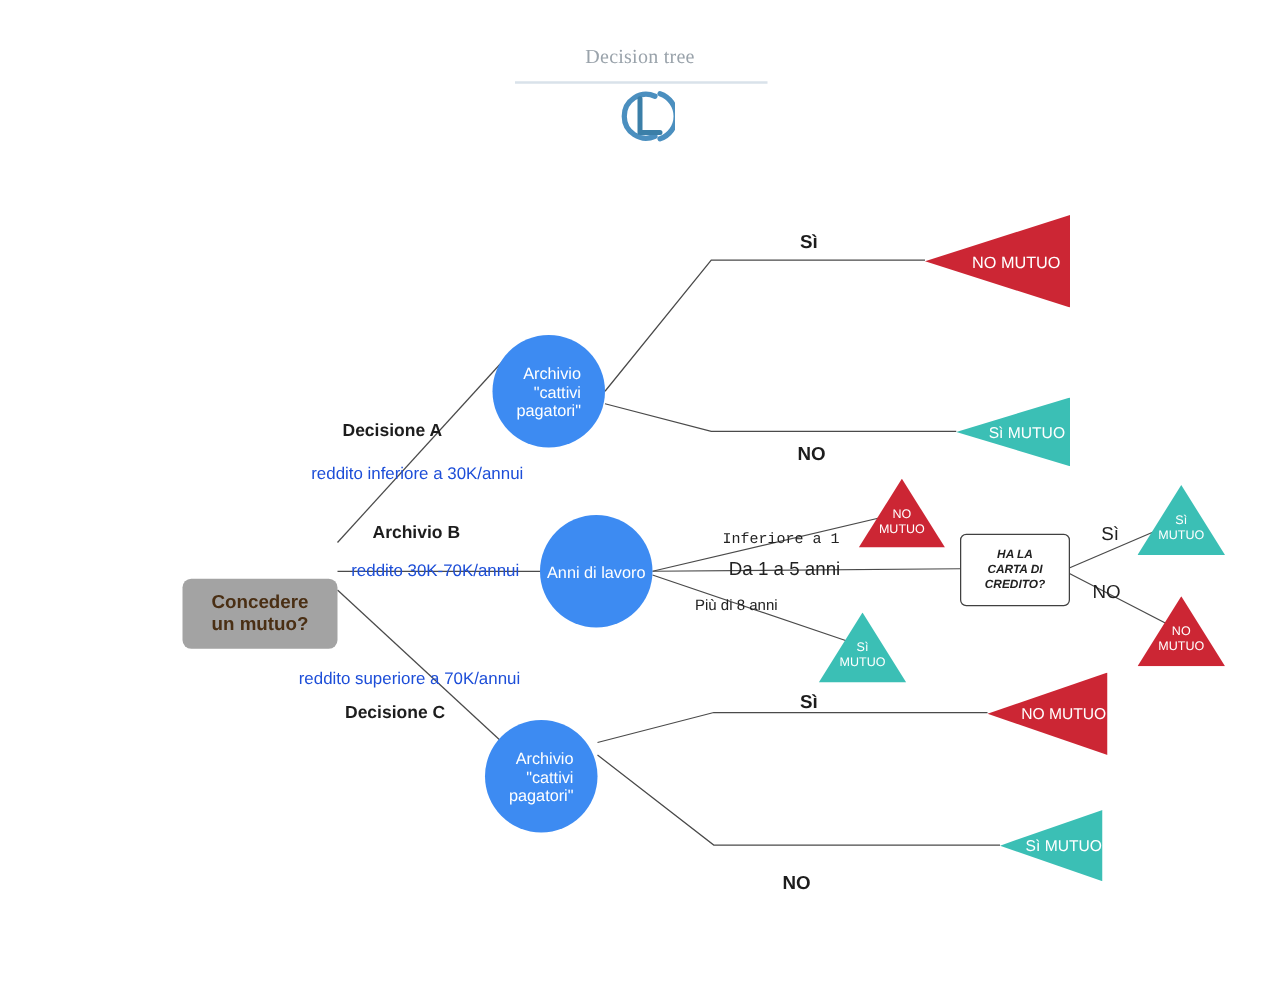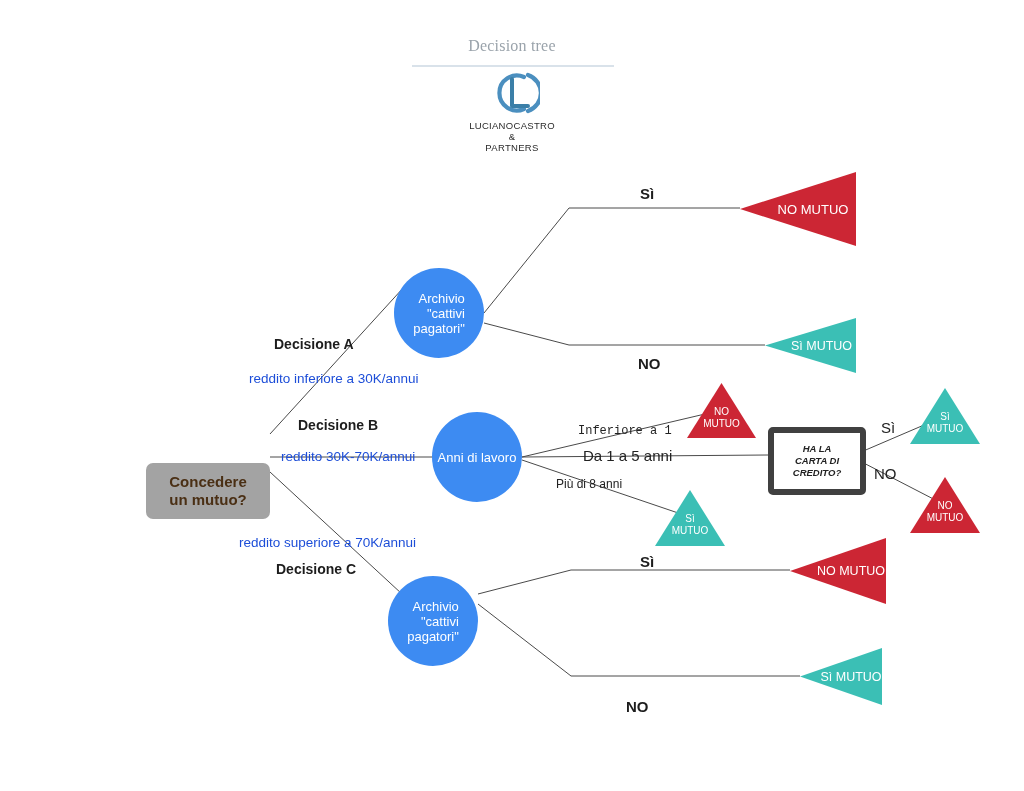--- a/index.html
+++ b/index.html
@@ -40,21 +40,21 @@
     display:flex;align-items:center;justify-content:center;text-align:center;
     color:#4a2f14;font-weight:bold;font-size:15px;line-height:18px;margin-top:41px;
   }
   .circle{
     border-radius:50%;background:#3d8bf2;color:#ffffff;
     display:flex;align-items:center;justify-content:center;text-align:right;
     font-size:13px;line-height:15px;
   }
   .cc-box{
     left:768px;top:427px;width:86px;height:56px;
-    background:#ffffff;border:6px solid #404040;border-radius:5px;
+    background:#ffffff;border:1px solid #404040;border-radius:5px;
     display:flex;align-items:center;justify-content:center;text-align:center;
     font-size:9.5px;line-height:12px;font-weight:bold;font-style:italic;color:#222;
   }
   
   .tri-left{
     display:flex;align-items:center;justify-content:center;
     color:#fff;text-align:center;
   }
   .tri-left > span{position:relative;z-index:2;}
   .tri-left .shape{position:absolute;inset:0;}
@@ -82,23 +82,20 @@
     <div id="doc-title">Decision tree</div>
   </div>
   <div id="title-rule"></div>
 
   <div id="logo-wrap">
     <svg id="logo-mark" viewBox="0 0 56 50">
       <path d="M40 9 A17.5 17.5 0 1 0 40 41" stroke="#4b8fbf" stroke-width="4.2" fill="none" stroke-linecap="round"></path>
       <path d="M44 7 A19 19 0 0 1 44 43" stroke="#4b8fbf" stroke-width="4.2" fill="none" stroke-linecap="round"></path>
       <path d="M28 11 L28 38 L44 38" stroke="#3b7fa8" stroke-width="4" fill="none" stroke-linecap="round" stroke-linejoin="round"></path>
     </svg>
-    <div id="logo-text">LUCIANOCASTRO
-&amp;
-PARTNERS</div>
   </div>
 
   <svg id="edges">
 
     <line x1="270" y1="434" x2="404" y2="287"></line>
 
     <line x1="270" y1="457" x2="437" y2="457"></line>
 
     <line x1="270" y1="472" x2="402" y2="594"></line>
 
@@ -145,21 +142,21 @@
     <span>NO MUTUO</span>
   </div>
 
   <div class="abs tri-left" style="left:765px;top:318px;width:91px;height:55px;font-size:12.5px;padding-left:22px;box-sizing:border-box;">
     <svg class="shape" viewBox="0 0 91 55" preserveAspectRatio="none">
       <polygon points="0,27.5 91,0 91,55" fill="#3bbfb5"></polygon>
     </svg>
     <span>Sì MUTUO</span>
   </div>
 
-  <div class="lbl lbl-bold" style="left:298px;top:417px;">Decisione B</div>
+  <div class="lbl lbl-bold" style="left:298px;top:417px;">Archivio B</div>
   <div class="lbl lbl-plain" style="left:281px;top:449px;">reddito 30K-70K/annui</div>
 
   <div class="abs circle" style="left:432px;top:412px;width:90px;height:90px;">
     <span style="white-space:pre-line">Anni di lavoro</span>
   </div>
 
   <div class="lbl lbl-small" style="left:578px;top:424px;font-family:Liberation Mono, monospace;">Inferiore a 1</div>
   <div class="lbl lbl-yn-reg" style="left:583px;top:447px;">Da 1 a 5 anni</div>
   <div class="lbl lbl-small" style="left:556px;top:477px;">Più di 8 anni</div>
 

